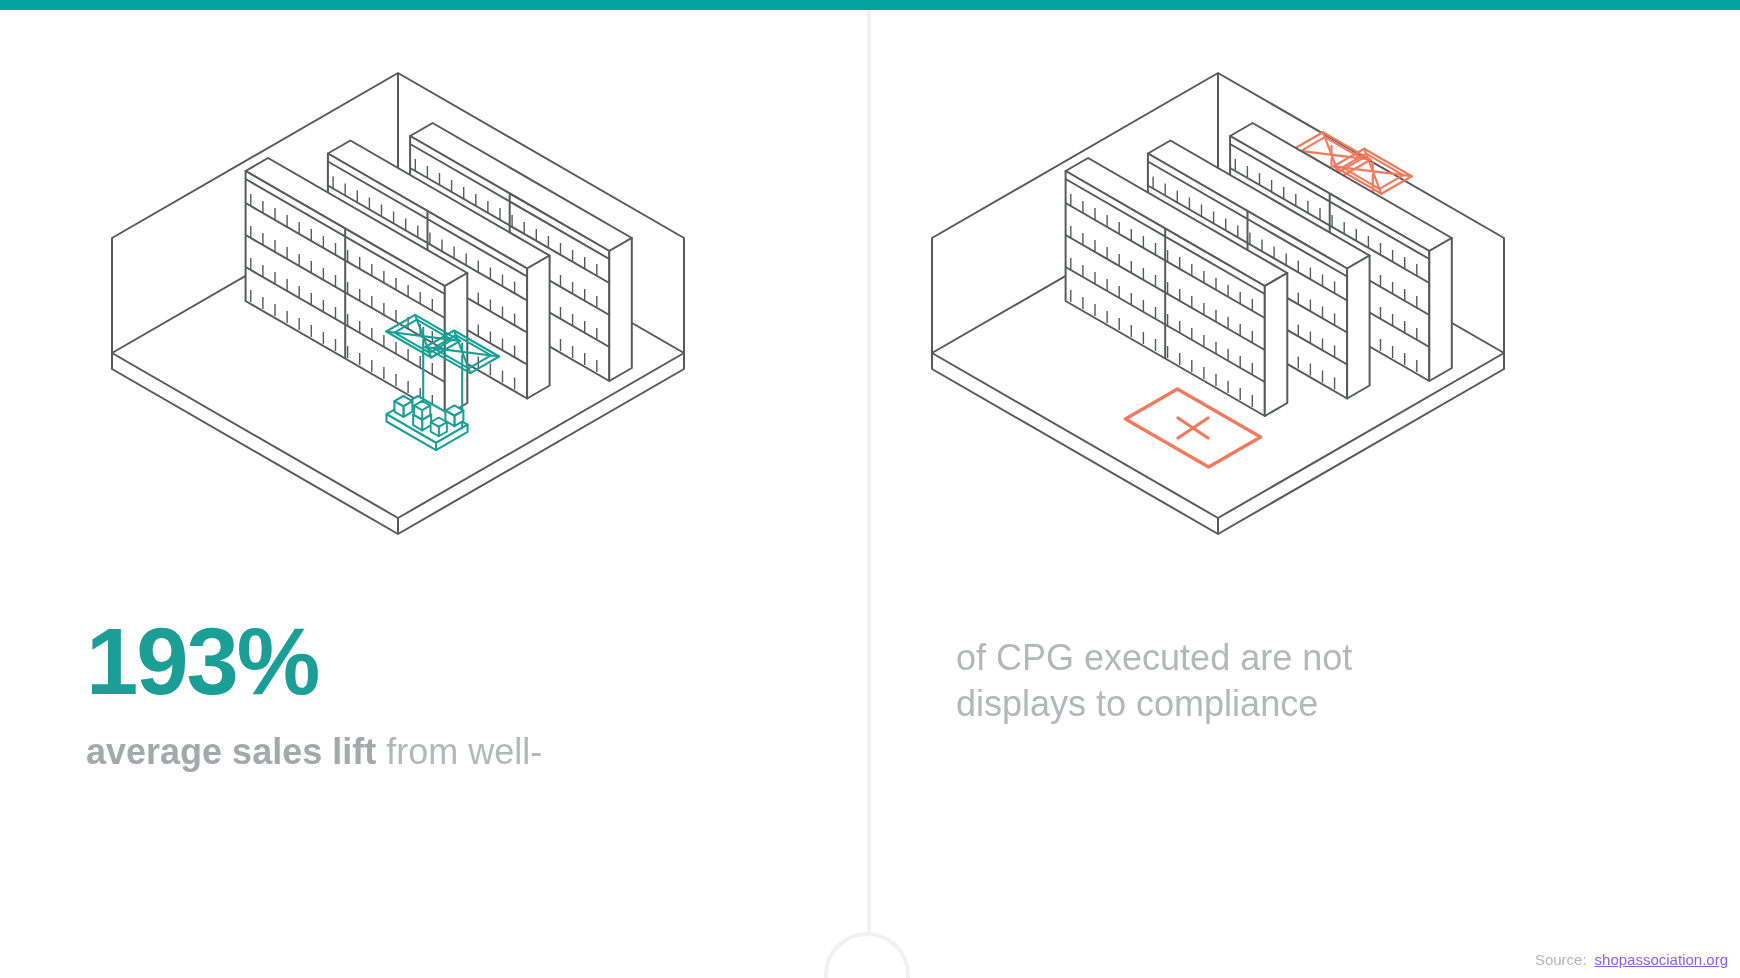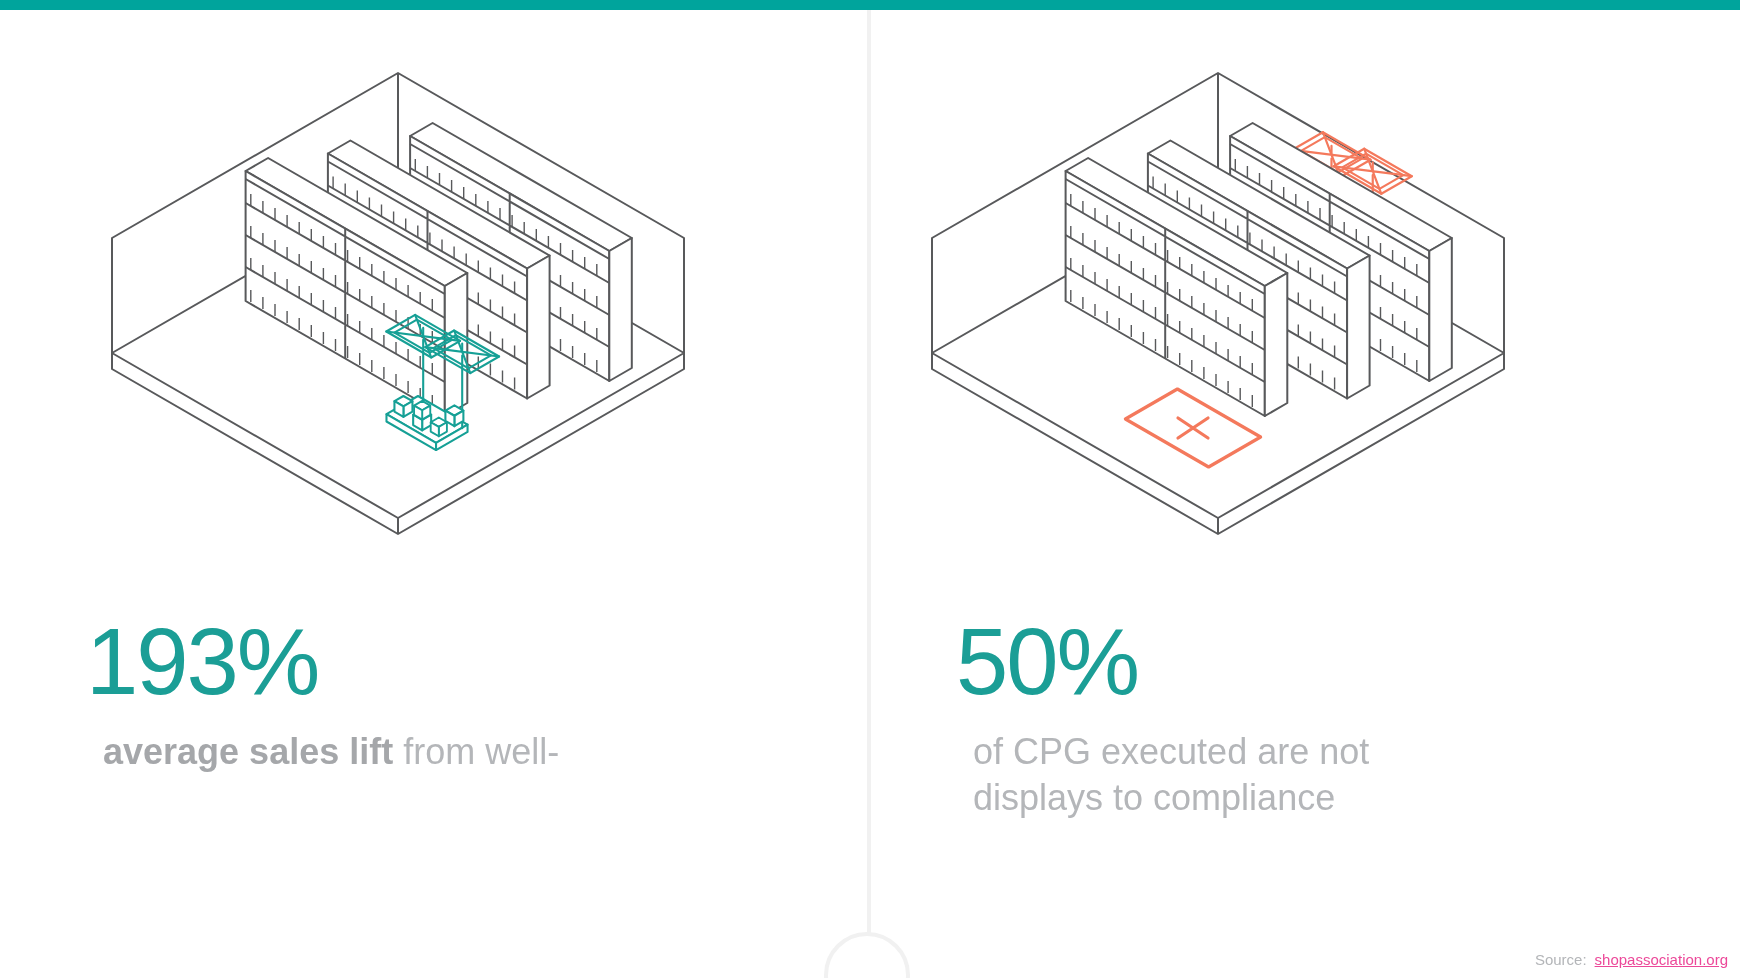--- a/index.html
+++ b/index.html
@@ -9,26 +9,26 @@
   .divider{position:absolute;left:867px;top:10px;width:4px;height:924px;background:#F1F1F1;}
   .bottom-circle{position:absolute;left:824px;top:932px;width:86px;height:86px;border-radius:50%;
         border:4px solid #F1F1F1;background:#fff;box-sizing:border-box;}
   .panel{position:absolute;top:10px;width:870px;height:968px;}
   .panel-left{left:0;}
   .panel-right{left:870px;}
   .illus{position:absolute;}
   .illus-left{left:78px;top:28px;}
   .illus-right{left:28px;top:28px;}
   .stat-block{position:absolute;left:86px;top:605px;width:560px;}
-  .stat{font-size:94px;font-weight:normal;line-height:1;color:#1B9E96;letter-spacing:-2px;}
+  .stat{font-size:94px;font-weight:bold;line-height:1;color:#1B9E96;letter-spacing:-2px;}
   .desc{margin:20px 0 0 0;font-size:36px;line-height:46px;color:#B4B6B9;font-weight:normal;}
   .desc .line{display:block;}
-  .desc b{color:#A5A7AA;font-weight:bold;margin-left:17px;}
+  .desc b{color:#A5A7AA;font-weight:bold;}
   .footer{position:absolute;right:12px;bottom:10px;font-size:15px;color:#B3B5B8;}
-  .footer a{color:#ec4899;text-decoration:underline;margin-left:8px;cursor:pointer;}
+  .footer a{color:#8b5cf6;text-decoration:underline;margin-left:8px;cursor:pointer;}
 </style>
 </head>
 <body>
 
 <div class="page">
 
   <svg width="0" height="0" style="position:absolute" aria-hidden="true">
     <defs>
       <symbol id="ticks" overflow="visible">
         <path d="M0,0 v-12 m12.1,19 v-12 m12.1,19 v-12 m12.1,19 v-12 m12.1,19 v-12 m12.1,19 v-12 m12.1,19 v-12 m12.1,19 v-12 m12.1,19 v-12 m12.1,19 v-12 m12.1,19 v-12 m12.1,19 v-12 m12.1,19 v-12 m12.1,19 v-12 m12.1,19 v-12 m12.1,19 v-12"></path>
@@ -127,21 +127,20 @@
       <g>
         <use href="#shelfrow" transform="translate(354.6,215)"></use>
         <use href="#shelfrow" transform="translate(272.4,232.5)"></use>
         <use href="#shelfrow" transform="translate(190.1,250)"></use>
       </g>
       <g style="color:#F4795C">
         <use href="#xmark" transform="translate(295,390)"></use>
       </g>
     </svg>
     <div class="stat-block">
-      <div class="stat">50%</div>
       <p class="desc">
         <span class="line"><b></b><span>of CPG executed are not</span></span>
         <span class="line"><b></b><span>displays to compliance</span></span>
       </p>
     </div>
   </div>
 
   <div class="divider"></div>
   <div class="bottom-circle"></div>
 

